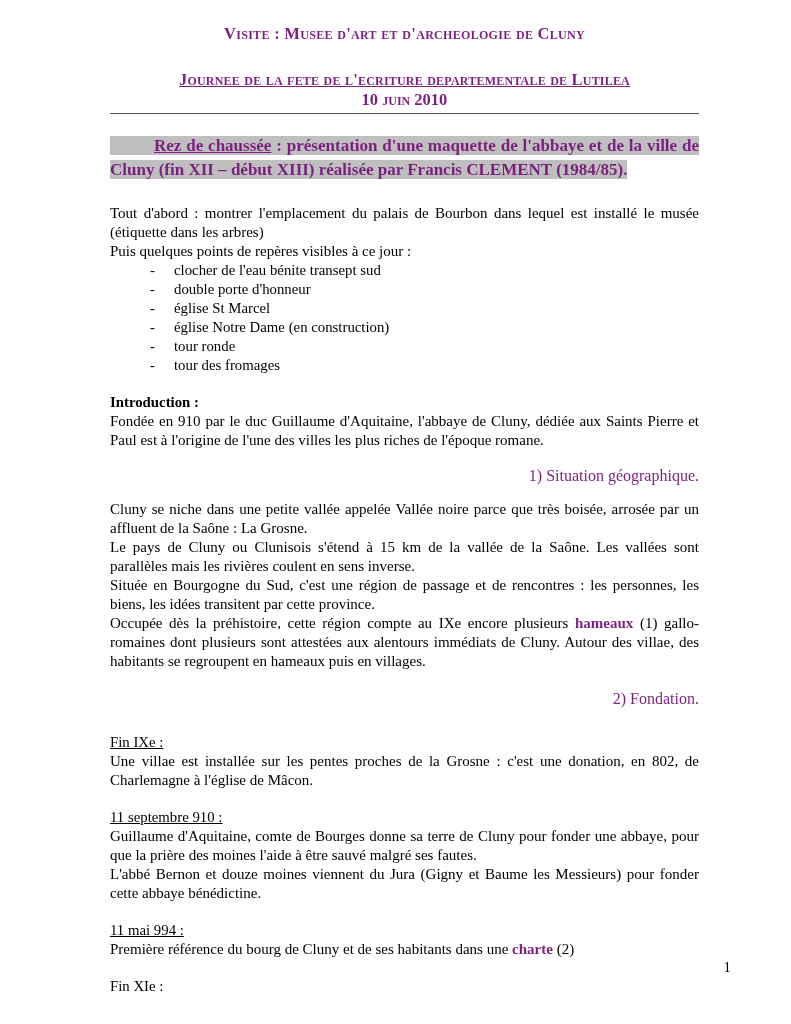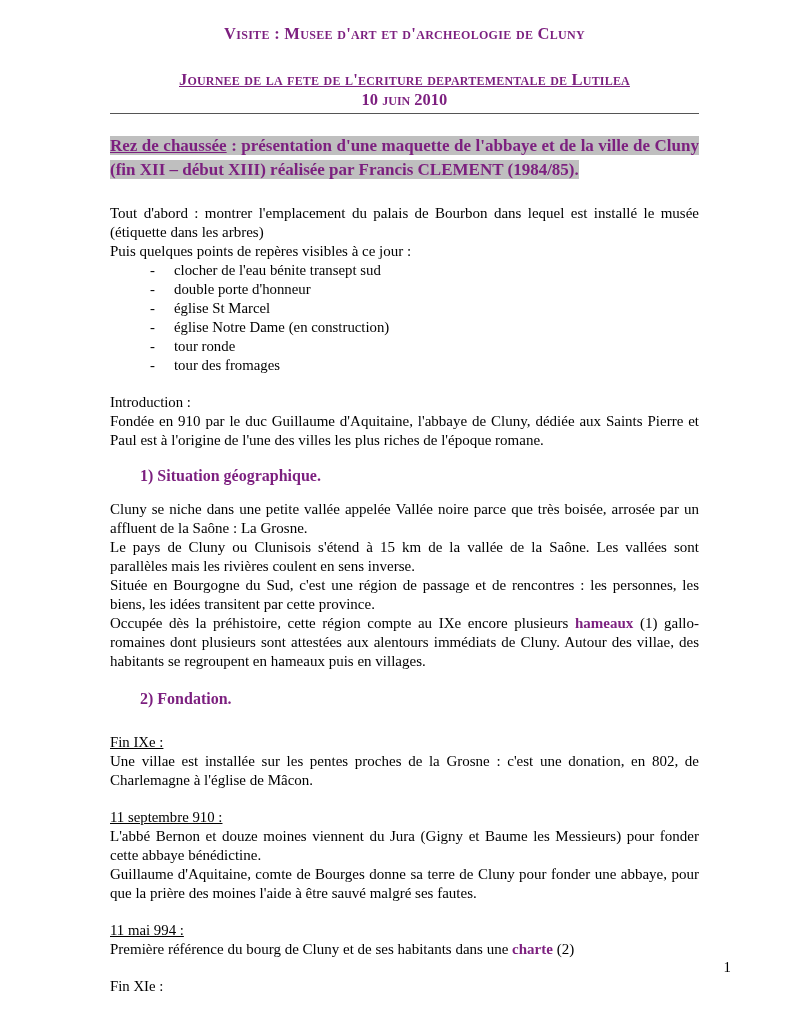--- a/index.html
+++ b/index.html
@@ -50,50 +50,51 @@
 
   .hl-heading {
     font-size: 17px;
     font-weight: bold;
     line-height: 24px;
     color: var(--accent);
     text-align: justify;
     margin-bottom: 22px;
   }
   .hl-heading .hl { background: var(--hl-bg); }
-  .u { text-decoration: underline; }
+  .u { text-decoration: underline; padding-left: 44px; }
 
   .para {
     font-size: 15px;
     line-height: 19px;
     text-align: justify;
   }
   .dash-list { list-style: none; padding-left: 40px; margin: 0; }
   .dash-list li {
     display: flex;
     font-size: 14.8px;
     line-height: 19px;
   }
   .dash-list .dash { width: 24px; flex: 0 0 24px; }
 
   .block-gap { margin-bottom: 18px; }
   .label-line {
     font-size: 14.8px;
     line-height: 19px;
   }
   .label-underline { text-decoration: underline; text-align: right; }
-  .bold { font-weight: normal; }
+  .bold { font-weight: bold; }
 
   .section-heading {
     color: var(--accent);
-    font-weight: bold;
+    font-weight: normal;
     font-size: 16px;
     line-height: 20px;
     padding-left: 30px;
     margin: 16px 0 14px 0;
+    text-align: right;
   }
   .accent-bold { color: var(--accent); font-weight: bold; }
 
   .entry { margin-bottom: 18px; }
 
   .page-number {
     position: absolute;
     right: 60px;
     bottom: 16px;
     font-size: 14.8px;
@@ -161,22 +162,22 @@
 
   <h3 class="section-heading" style="margin-top:18px; margin-bottom:24px;">2) Fondation.</h3>
 
   <div class="entry">
     <div class="label-line"><span class="label-underline">Fin IXe :</span></div>
     <p class="para">Une villae est installée sur les pentes proches de la Grosne : c'est une donation, en 802, de Charlemagne à l'église de Mâcon.</p>
   </div>
 
   <div class="entry">
     <div class="label-line"><span class="label-underline">11 septembre 910 :</span></div>
+    <p class="para">Guillaume d'Aquitaine, comte  de Bourges donne sa terre de Cluny pour fonder une abbaye, pour que la prière des moines l'aide à être sauvé malgré ses fautes.</p>
     <p class="para">L'abbé Bernon et douze moines viennent du Jura (Gigny et Baume les Messieurs) pour fonder cette abbaye bénédictine.</p>
-    <p class="para">Guillaume d'Aquitaine, comte  de Bourges donne sa terre de Cluny pour fonder une abbaye, pour que la prière des moines l'aide à être sauvé malgré ses fautes.</p>
   </div>
 
   <div class="entry">
     <div class="label-line"><span class="label-underline">11 mai 994 :</span></div>
     <p class="para"><span>Première référence du bourg de Cluny et de ses habitants dans une </span><span class="accent-bold">charte</span><span> (2)</span></p>
   </div>
 
   <div class="entry">
     <div class="label-line"><span class="label-underline">Fin XIe :</span></div>
   </div>

